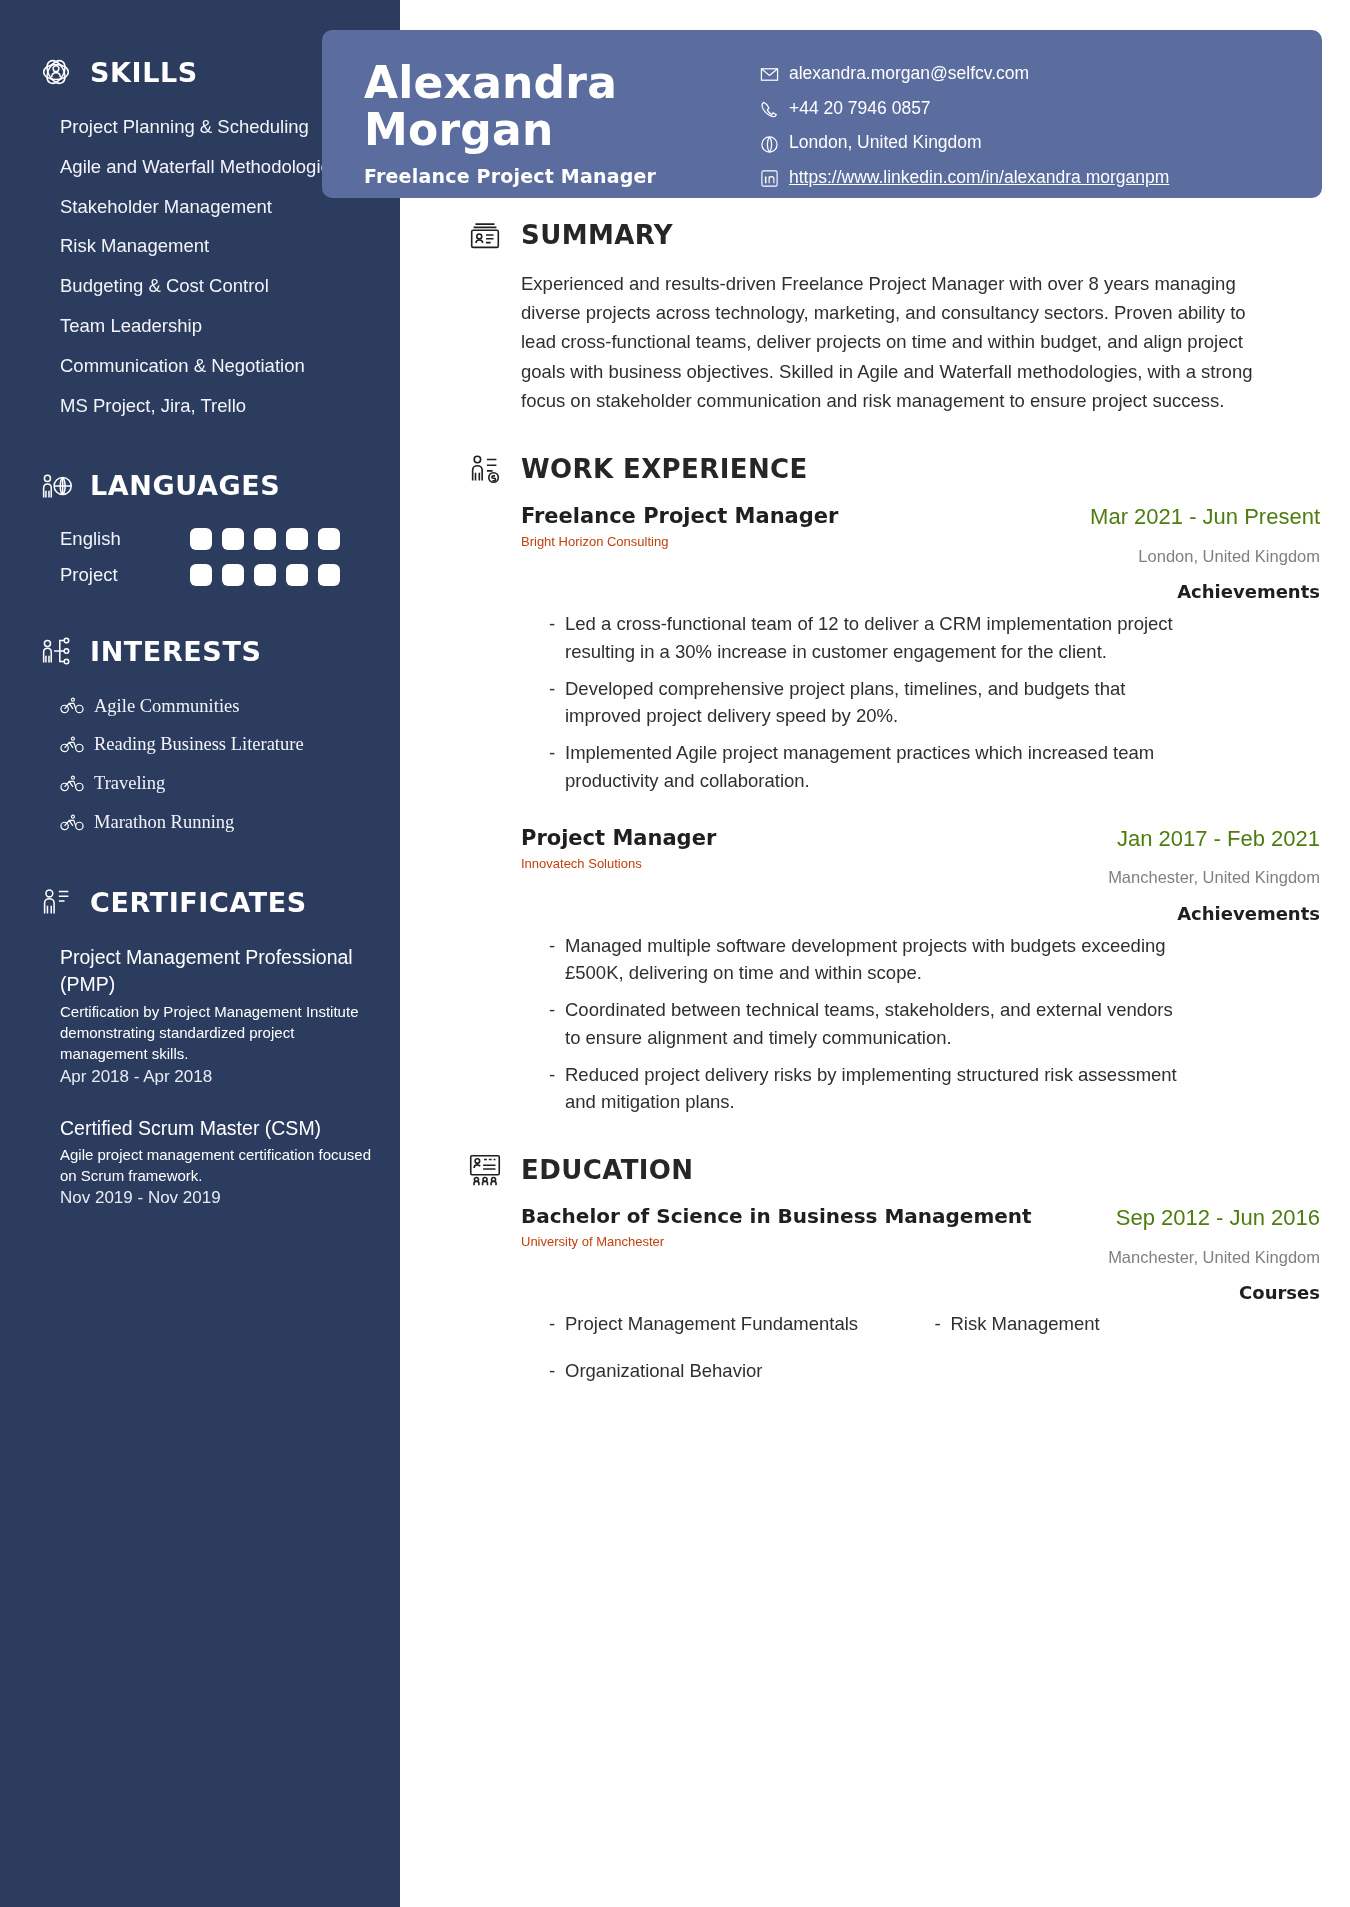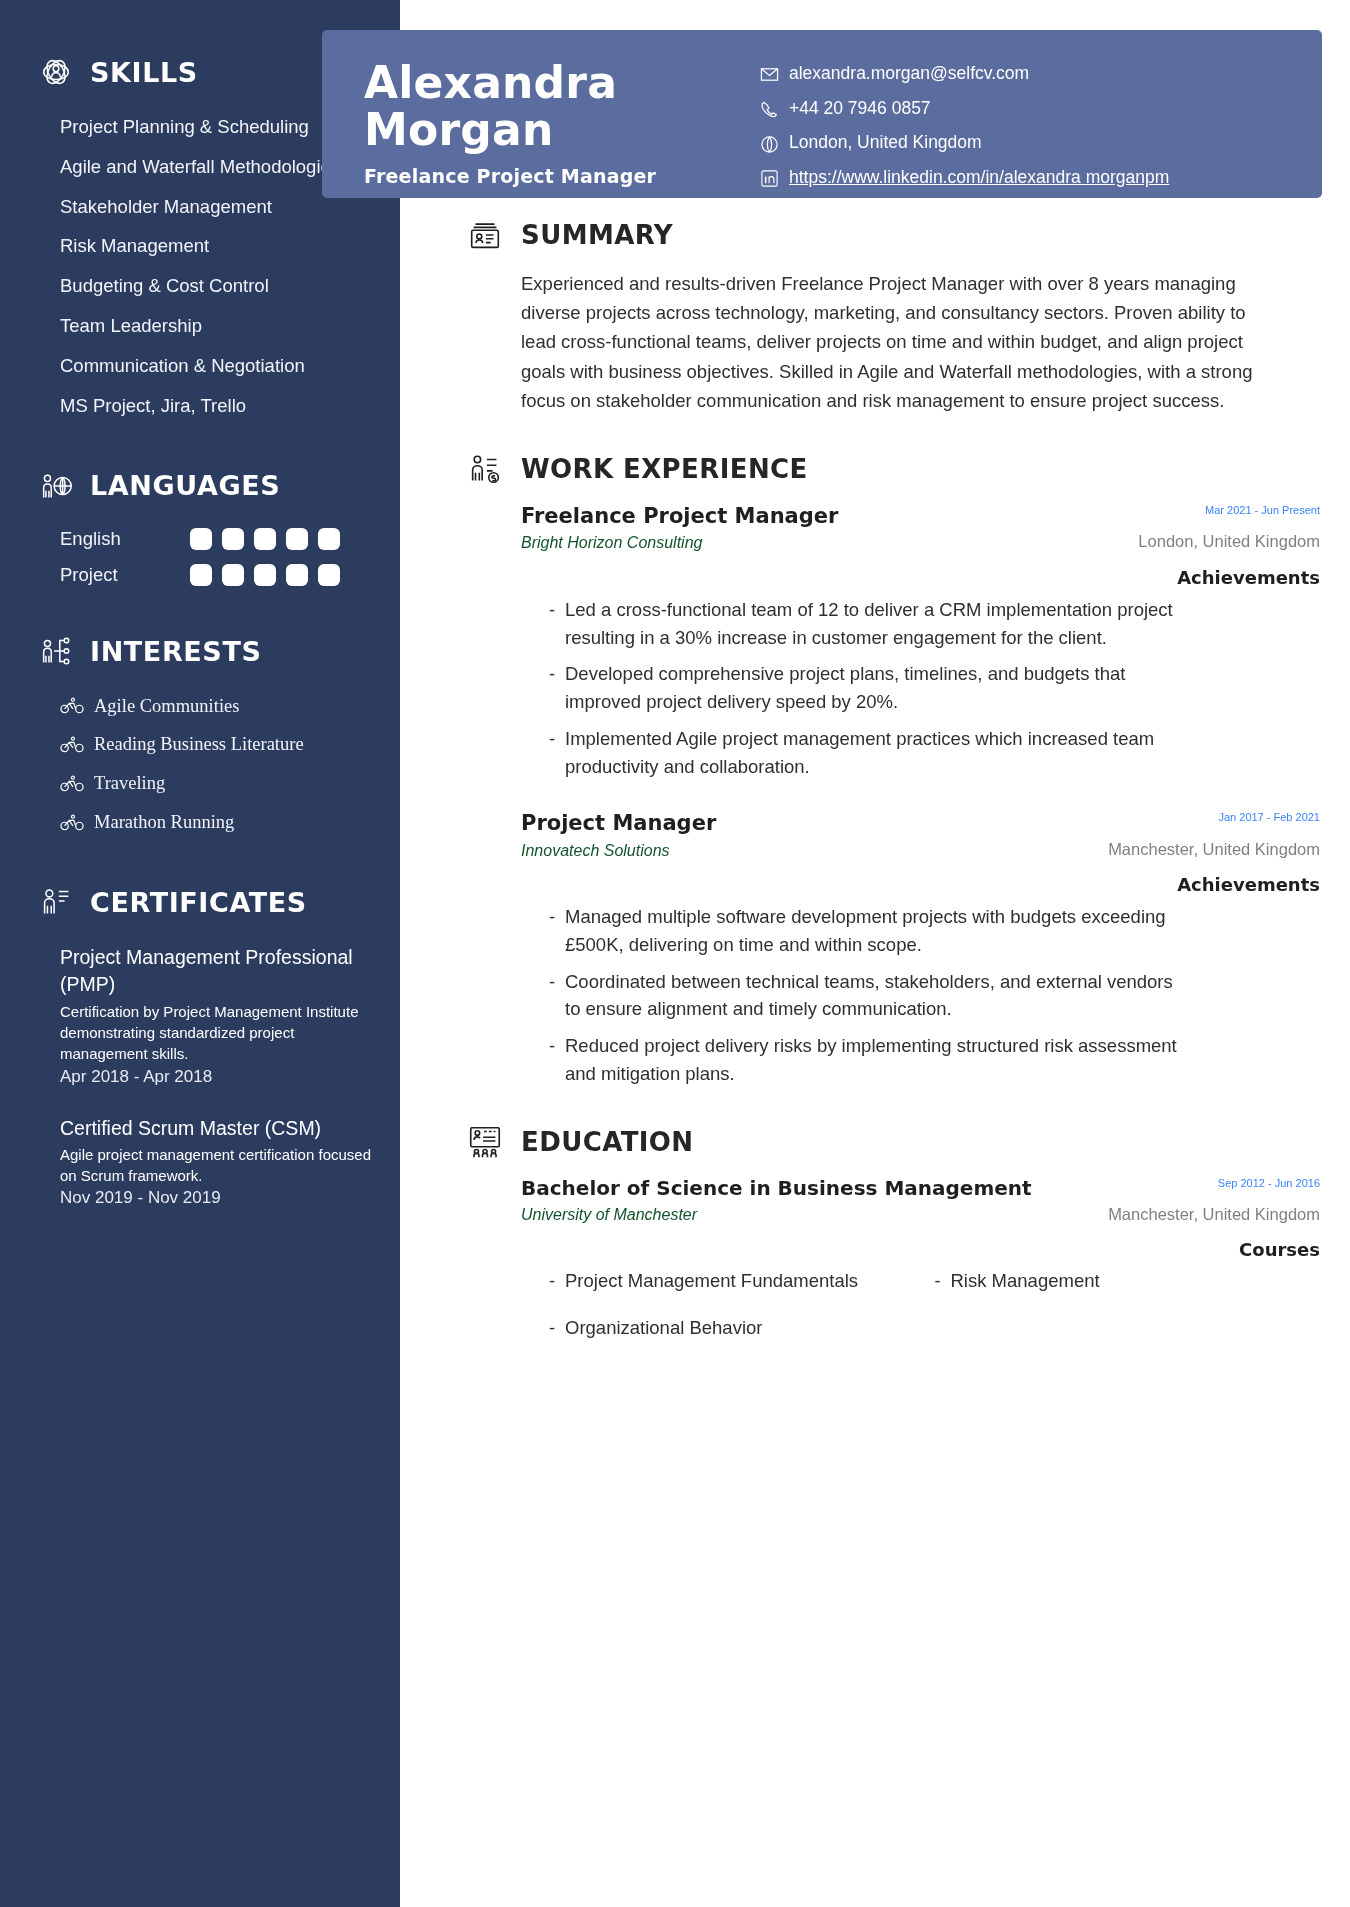--- a/index.html
+++ b/index.html
@@ -51,21 +51,21 @@
   .cert-item { margin-bottom: 28px; }
   .cert-name { font-size: 19.5px; line-height: 1.4; color:#ffffff; }
   .cert-desc { font-size: 15px; line-height: 1.42; color:#ffffff; margin-top: 2px; }
   .cert-date { font-size: 17px; color:#e8ebf3; margin-top: 2px; }
 
   
   .banner {
     position: absolute; left: 322px; top: 30px;
     width: 1000px; height: 168px;
     background: #5b6c9e;
-    border-radius: 5px;
+    border-radius: 10px;
     display: flex; align-items: flex-start;
     padding: 26px 30px 0 42px;
     color: #fff;
   }
   .name-block { flex: 0 0 360px; padding-top: 4px; }
   .fullname {
     font-family: "DejaVu Sans", sans-serif;
     font-size: 44px; font-weight: 800; line-height: 1.06; letter-spacing: .2px;
   }
   .jobtitle { font-family:"DejaVu Sans", sans-serif; font-size: 19px; font-weight: 700; margin-top: 12px; letter-spacing:.2px;}
@@ -89,22 +89,22 @@
     font-size: 26px; font-weight: 800; letter-spacing: .4px; color:#262626;
   }
   .sec-body { padding-left: 56px; }
   .summary-text { font-size: 18.5px; line-height: 1.58; color:#2f2f2f; max-width: 740px; }
 
   .entry { margin-bottom: 30px; }
   .entry-top { display:flex; justify-content:space-between; align-items:flex-start; }
   .entry-left { flex: 1 1 auto; padding-right: 18px; }
   .entry-right { flex: 0 0 auto; text-align: right; }
   .role { font-family:"DejaVu Sans", sans-serif; font-size: 21px; font-weight: 800; color:#1f1f1f; line-height:1.25;}
-  .org { font-size: 16px; color:#14532d; margin-top: 5px; font-style: italic; }
-  .meta-date { font-size: 11px; color:#3b82f6; line-height:1.3; }
+  .org { font-size: 13px; color:#c2410c; margin-top: 5px; }
+  .meta-date { font-size: 22px; color:#4d7c0f; line-height:1.3; }
   .meta-loc { font-size: 16.5px; color:#808080; margin-top: 14px; line-height:1.3;}
   .sub-label { font-family:"DejaVu Sans", sans-serif; font-size: 18px; font-weight:700; color:#1f1f1f; margin: 14px 0 8px; text-align: right; }
   .bullets { list-style:none; padding-left: 28px; }
   .bullets li { position: relative; font-size: 18.5px; line-height: 1.5; color:#2f2f2f; margin-bottom: 9px; padding-left: 16px; max-width: 640px;}
   .bullets li:before { content:"-"; position:absolute; left:0; top:0; color:#2f2f2f; }
 
   .courses-grid { display:flex; flex-wrap: wrap; padding-left: 28px; }
   .course-cell { width: 50%; position: relative; padding-left: 16px; padding-right: 16px; font-size:18.5px; line-height:1.45; color:#2f2f2f; margin-bottom: 20px;}
   .course-cell:before { content:"-"; position:absolute; left:0; top:0; }
   .ed-top .role { font-size: 20px; }

